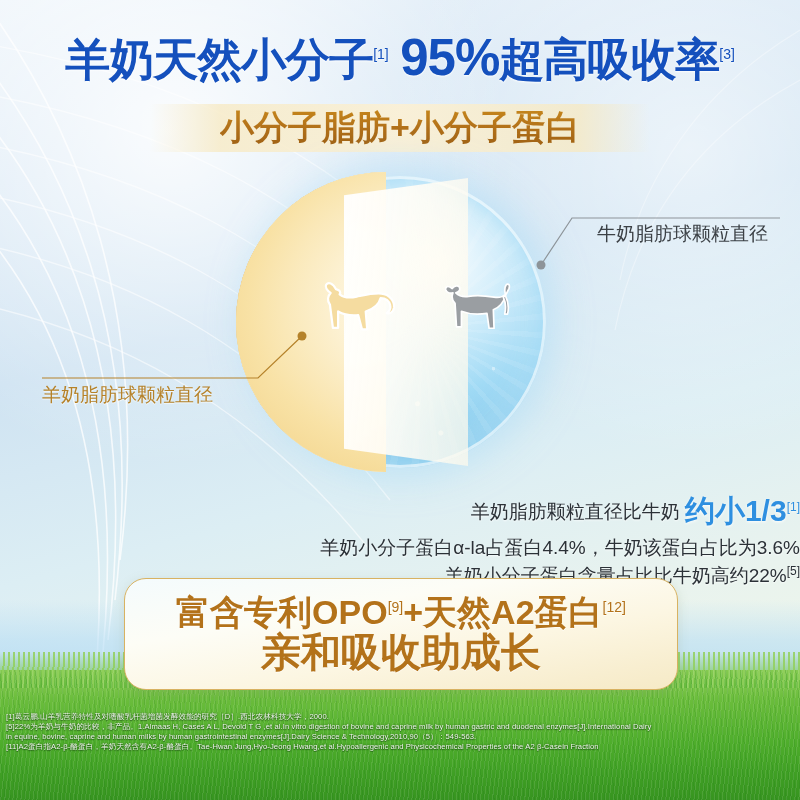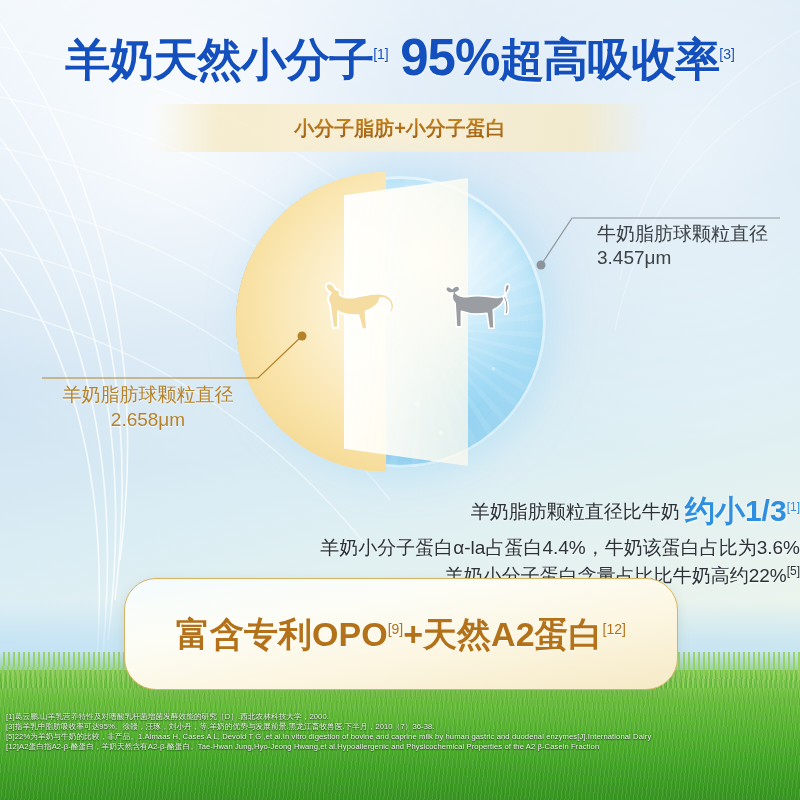--- a/index.html
+++ b/index.html
@@ -57,21 +57,21 @@
   .sup{font-size:15px;vertical-align:super;font-weight:normal;letter-spacing:0;}
   .sup-head{font-size:14px;}
 
   
   .goldband{
     position:absolute;left:150px;top:104px;width:500px;height:48px;
     background:linear-gradient(90deg,rgba(247,236,205,0) 0%,rgba(247,233,193,.75) 14%,rgba(250,240,214,.95) 50%,rgba(247,233,193,.75) 86%,rgba(247,236,205,0) 100%);
     display:flex;align-items:center;justify-content:center;
   }
   .goldband span{
-    font-size:20px;font-weight:bold;letter-spacing:0px;
+    font-size:34px;font-weight:bold;letter-spacing:0px;
     background:linear-gradient(180deg,#c98a1c 0%,#b3721a 48%,#9a5d12 100%);
     -webkit-background-clip:text;background-clip:text;color:#ad6c16;
     -webkit-text-fill-color:transparent;
     text-shadow:none;
   }
 
   
   .sphere-wrap{position:absolute;left:236px;top:172px;width:310px;height:312px;}
   .sphere{
     position:absolute;left:18px;top:4px;width:292px;height:292px;border-radius:50%;
@@ -120,40 +120,40 @@
 
   
   .callout-line{position:absolute;left:0;top:0;width:800px;height:800px;pointer-events:none;}
   .label-right{
     position:absolute;left:562px;top:222px;color:#3c4146;line-height:1.28;
     font-size:19px;white-space:nowrap;margin-left:35px;
   }
   .label-right .val{font-size:19px;}
   .label-left{
     position:absolute;left:42px;top:383px;color:#b5822a;line-height:1.3;
-    font-size:19px;white-space:nowrap;text-align:center;width:212px;
+    font-size:19px;white-space:nowrap;text-align:left;width:212px;
     text-shadow:0 1px 1px rgba(255,255,255,.8);
   }
 
   
   .midtext{
     position:absolute;left:0;top:488px;width:800px;text-align:right;
     color:#2b3137;font-size:19px;line-height:1.52;white-space:nowrap;
     text-shadow:0 1px 2px rgba(255,255,255,.85);
   }
   .midtext .accent{
     color:#2e8fe0;font-size:30px;font-weight:bold;vertical-align:-3px;
     text-shadow:0 1px 3px rgba(255,255,255,.95);
   }
   .sup-sm{font-size:12px;vertical-align:super;}
   .sup-xs{font-size:12px;vertical-align:super;}
 
   
   .card{
-    position:absolute;left:124px;top:578px;width:552px;height:110px;border-radius:32px;
+    position:absolute;left:124px;top:578px;width:552px;height:110px;border-radius:22px;
     border:1.5px solid #d8b261;
     background:linear-gradient(170deg,#f4fbfd 0%,#fdfdf6 32%,#fcf6e2 62%,#f8eed0 86%,#f6eac6 100%);
     box-shadow:0 3px 12px rgba(120,140,100,.18);
     display:flex;flex-direction:column;align-items:center;justify-content:center;
   }
   .card-l1,.card-l2{
     white-space:nowrap;font-weight:bold;letter-spacing:0px;
     color:#b3721a;
     text-shadow:0 1px 0 rgba(255,255,255,.7);
   }
@@ -273,45 +273,44 @@
     </g>
     <circle cx="541" cy="265" r="4.5" fill="#8d9499"></circle>
     <g stroke="#b5822a" stroke-width="1.2" fill="none">
       <path d="M302,336 L258,378 L42,378"></path>
     </g>
     <circle cx="302" cy="336" r="4.5" fill="#b5822a"></circle>
   </svg>
 
   <div class="label-right">
     <div>牛奶脂肪球颗粒直径</div>
-    <div class="val">3.457μm</div>
   </div>
 
   <div class="label-left">
     <div>羊奶脂肪球颗粒直径</div>
-    <div>2.658μm</div>
   </div>
 
   <div class="midtext">
     <div>
       <span>羊奶脂肪颗粒直径比牛奶</span>
       <span class="accent">约小1/3</span><span class="sup-sm" style="color:#2e8fe0">[1]</span>
     </div>
     <div>羊奶小分子蛋白α-la占蛋白4.4%，牛奶该蛋白占比为3.6%</div>
     <div>
       <span>羊奶小分子蛋白含量占比比牛奶高约22%</span><span class="sup-xs">[5]</span>
     </div>
   </div>
 
   <div class="card">
     <div class="card-l1">
       <span>富含专利OPO</span><span class="card-sup">[9]</span><span>+天然A2蛋白</span><span class="card-sup">[12]</span>
     </div>
+    <div class="card-l2">亲和吸收助成长</div>
   </div>
 
   <div class="notes">
     <div>[1]葛云鹏.山羊乳营养特性及对嗜酸乳杆菌增菌发酵效能的研究［D］.西北农林科技大学，2000.</div>
-    <div>[3]指羊乳中脂肪吸收率可达95%。徐赣，汪琢，刘小丹，等.羊奶的优势与发展前景.黑龙江畜牧兽医.下半月，2010（7）36-38.</div>
     <div>[5]22%为羊奶与牛奶的比较，非产品。1.Almaas H, Cases A L, Devold T G ,et al.In vitro digestion of bovine and caprine milk by human gastric and duodenal enzymes[J].International Dairy</div>
-    <div>[12]A2蛋白指A2-β-酪蛋白，羊奶天然含有A2-β-酪蛋白。Tae-Hwan Jung,Hyo-Jeong Hwang,et al.Hypoallergenic and Physicochemical Properties of the A2 β-Casein Fraction</div>
+    <div>in equine, bovine, caprine and human milks by human gastrointestinal enzymes[J].Dairy Science &amp; Technology,2010,90（5）：549-563.</div>
+    <div>[11]A2蛋白指A2-β-酪蛋白，羊奶天然含有A2-β-酪蛋白。Tae-Hwan Jung,Hyo-Jeong Hwang,et al.Hypoallergenic and Physicochemical Properties of the A2 β-Casein Fraction</div>
   </div>
 
 </div>
 
 </body></html>

